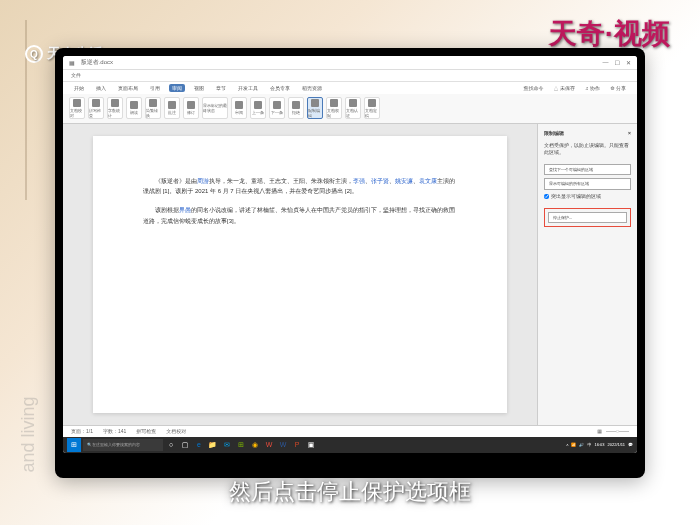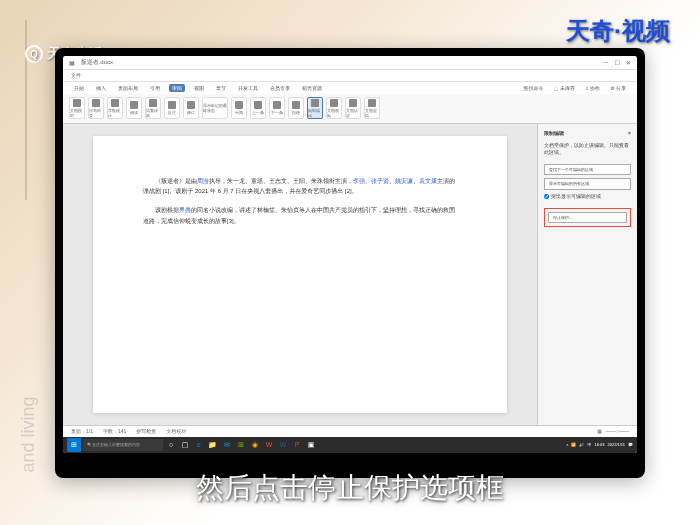--- a/index.html
+++ b/index.html
@@ -2,21 +2,21 @@
 <html><head>
 <meta charset="utf-8">
 <style>
 *{margin:0;padding:0;box-sizing:border-box;font-family:"Microsoft YaHei",Arial,sans-serif}
 body{width:700px;height:525px;background:linear-gradient(135deg,#e8d5b7 0%,#f5e6d3 30%,#ffffff 60%);position:relative;overflow:hidden}
 .wheat{position:absolute;left:5px;top:20px;width:60px;height:200px;opacity:0.3}
 .wheat::before{content:"";position:absolute;left:20px;top:0;width:2px;height:180px;background:#8b7355}
 .book-text{position:absolute;left:-10px;bottom:80px;transform:rotate(-90deg);color:#888;font-size:18px;opacity:0.3}
 .tq-logo{position:absolute;left:25px;top:45px;color:#fff;font-size:14px;font-weight:bold;text-shadow:1px 1px 2px rgba(0,0,0,0.5);display:flex;align-items:center;gap:4px}
 .tq-logo-icon{width:18px;height:18px;border:2px solid #fff;border-radius:50%;display:inline-flex;align-items:center;justify-content:center;font-size:10px}
-.tq-video{position:absolute;right:30px;top:15px;color:#1d4ed8;font-size:24px;font-weight:bold;text-shadow:1px 1px 3px rgba(0,0,0,0.6)}
+.tq-video{position:absolute;right:30px;top:15px;color:#be185d;font-size:28px;font-weight:bold;text-shadow:1px 1px 3px rgba(0,0,0,0.6)}
 .monitor{position:absolute;left:50%;top:50%;transform:translate(-50%,-50%);width:590px;height:430px;background:#000;border-radius:8px;padding:8px 8px 25px 8px;box-shadow:0 4px 20px rgba(0,0,0,0.3)}
 .screen{width:100%;height:100%;background:#f0f0f0;border-radius:3px;overflow:hidden;display:flex;flex-direction:column;position:relative}
 .titlebar{height:14px;background:#fff;display:flex;align-items:center;padding:0 6px;font-size:6px;color:#666;border-bottom:1px solid #ddd}
 .win-controls{margin-left:auto;display:flex;gap:6px;font-size:6px}
 .menubar{height:12px;background:#fff;display:flex;align-items:center;padding:0 8px;font-size:5px;color:#555;gap:8px;border-bottom:1px solid #e0e0e0}
 .ribbon-tabs{height:12px;background:#fff;display:flex;align-items:center;padding:0 8px;font-size:5px;color:#555;gap:6px}
 .ribbon-tabs span{padding:1px 3px}
 .ribbon-tabs .active{background:#4a7ab8;color:#fff;border-radius:2px}
 .ribbon-right{margin-left:auto;display:flex;gap:4px;font-size:5px}
 .ribbon{height:30px;background:#f8f8f8;border-bottom:1px solid #ccc;display:flex;align-items:center;padding:0 6px;gap:3px}
@@ -36,21 +36,21 @@
 .panel-checkbox{display:flex;align-items:center;gap:2px;margin-top:3px}
 .panel-checkbox input{width:5px;height:5px}
 .stop-protect{border:1px solid #e74c3c;padding:3px;margin-top:6px;position:relative}
 .statusbar{height:12px;background:#fff;border-top:1px solid #ccc;display:flex;align-items:center;padding:0 8px;font-size:5px;color:#666;gap:10px}
 .statusbar-right{margin-left:auto;display:flex;gap:4px}
 .taskbar{height:16px;background:#2c2c2c;display:flex;align-items:center;padding:0 4px;gap:2px}
 .start-btn{width:14px;height:14px;background:#0078d4;display:flex;align-items:center;justify-content:center;color:#fff;font-size:7px}
 .search-box{width:80px;height:12px;background:#3a3a3a;color:#aaa;font-size:4px;display:flex;align-items:center;padding:0 4px}
 .task-icon{width:12px;height:12px;display:flex;align-items:center;justify-content:center;font-size:7px;color:#fff}
 .tray{margin-left:auto;display:flex;align-items:center;gap:3px;color:#fff;font-size:4px}
-.subtitle{position:absolute;bottom:18px;left:50%;transform:translateX(-50%);color:#fff;font-size:28px;font-weight:500;text-shadow:1px 1px 3px rgba(0,0,0,0.8),0 0 8px rgba(0,0,0,0.5);white-space:nowrap}
+.subtitle{position:absolute;bottom:18px;left:50%;transform:translateX(-50%);color:#fff;font-size:22px;font-weight:500;text-shadow:1px 1px 3px rgba(0,0,0,0.8),0 0 8px rgba(0,0,0,0.5);white-space:nowrap}
 </style>
 </head>
 <body>
 
 <div class="wheat"></div>
 <div class="book-text">and living</div>
 
 <div class="tq-logo">
   <span class="tq-logo-icon">Q</span>
   <span>天奇生活</span>

